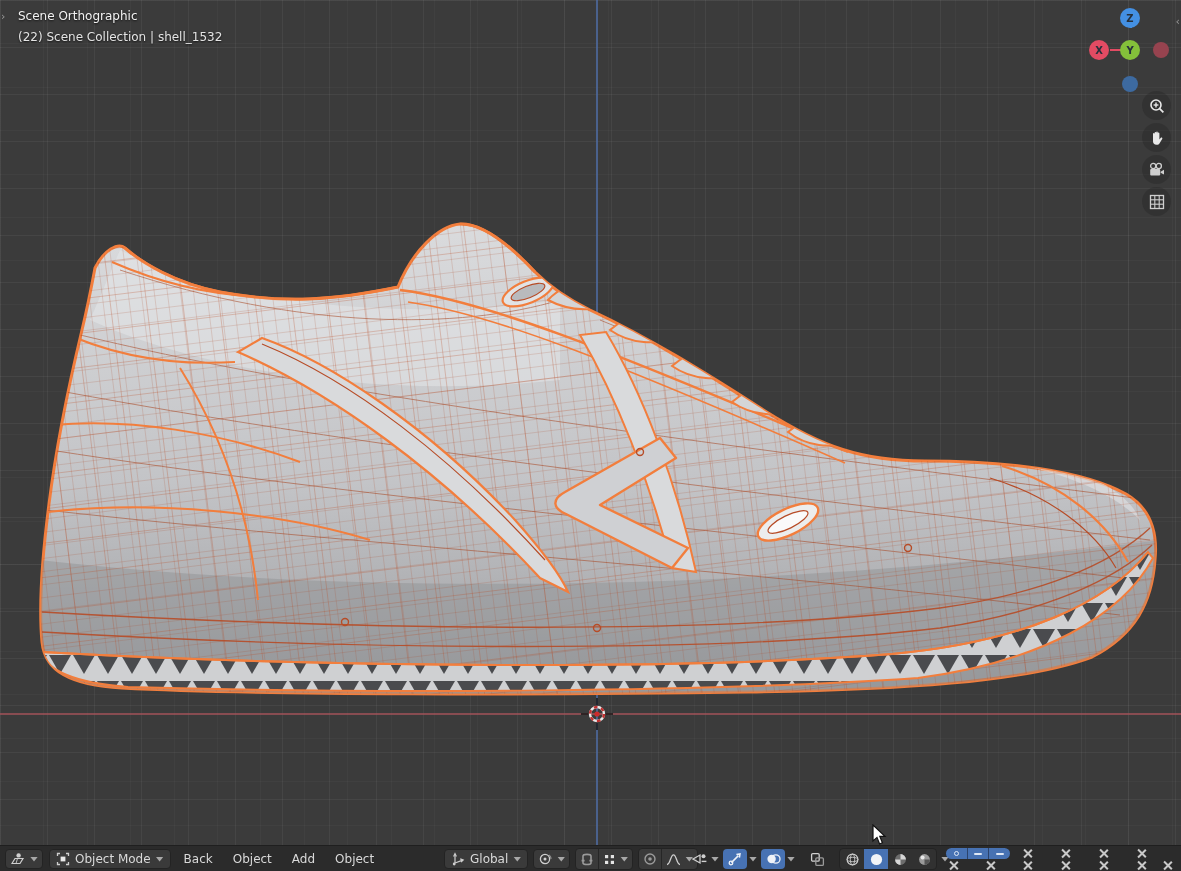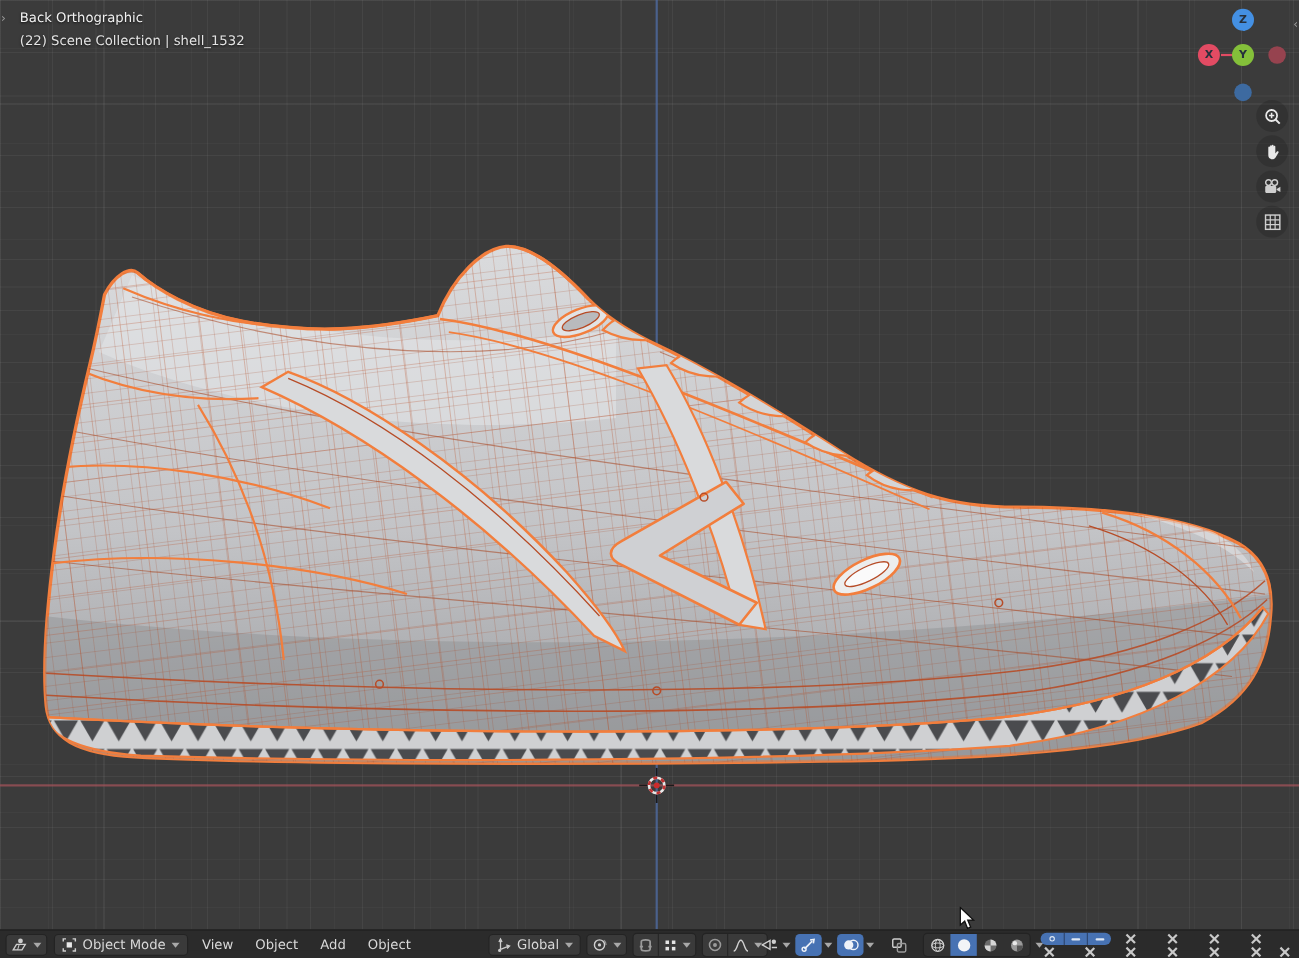--- a/index.html
+++ b/index.html
@@ -205,21 +205,21 @@
       <line x1="16" y1="0" x2="16" y2="9" stroke="#1a1a1a" stroke-width="1.6"></line>
       <line x1="16" y1="23" x2="16" y2="32" stroke="#1a1a1a" stroke-width="1.6"></line>
       <line x1="0" y1="16" x2="9" y2="16" stroke="#1a1a1a" stroke-width="1.6"></line>
       <line x1="23" y1="16" x2="32" y2="16" stroke="#1a1a1a" stroke-width="1.6"></line>
       <circle cx="16" cy="16" r="7" fill="none" stroke="#e8e8e8" stroke-width="2.4"></circle>
       <circle cx="16" cy="16" r="7" fill="none" stroke="#c03030" stroke-width="2.4" stroke-dasharray="3.7 3.7"></circle>
       <circle cx="16" cy="16" r="2.6" fill="#cc2b2b"></circle>
     </svg>
 
     <div class="overlay-text">
-      <div>Back Orthographic</div>
+      <div>Scene Orthographic</div>
       <div class="line2">(22) Scene Collection | shell_1532</div>
     </div>
 
     <div class="edge-toggle left">›</div>
     <div class="edge-toggle right">‹</div>
 
     <div class="nav-gizmo">
       <div class="gz-line" style="left:43px;top:23px;width:19px;transform:rotate(-90deg);background:var(--gizmo_z,#4490e3)"></div>
       <div class="gz-line" style="left:22px;top:45px;width:20px;background:var(--gizmo_x,#e24b63)"></div>
       <div class="gz-ball" style="left:32px;top:4px;background:var(--gizmo_z,#4490e3)">
@@ -287,21 +287,21 @@
 
       <div class="hbtn">
         <svg width="14" height="14" viewBox="0 0 14 14">
           <path d="M1.5,4 L1.5,1.5 L4,1.5 M10,1.5 L12.5,1.5 L12.5,4 M12.5,10 L12.5,12.5 L10,12.5 M4,12.5 L1.5,12.5 L1.5,10" fill="none" stroke="#cfcfcf" stroke-width="1.3"></path>
           <rect x="4.6" y="4.6" width="4.8" height="4.8" fill="#e8e8e8"></rect>
         </svg>
         <span>Object Mode</span>
         <span class="chv"></span>
       </div>
 
-      <div class="menu-item">View</div>
+      <div class="menu-item">Back</div>
       <div class="menu-item">Object</div>
       <div class="menu-item">Add</div>
       <div class="menu-item">Object</div>
     </div>
 
     <div class="cluster cl-center">
       <div class="hbtn">
         <svg width="14" height="14" viewBox="0 0 14 14">
           <line x1="4" y1="11" x2="4" y2="3" stroke="#cfcfcf" stroke-width="1.2"></line>
           <path d="M2.6,4.4 L4,1.6 L5.4,4.4" fill="none" stroke="#cfcfcf" stroke-width="1.2"></path>

